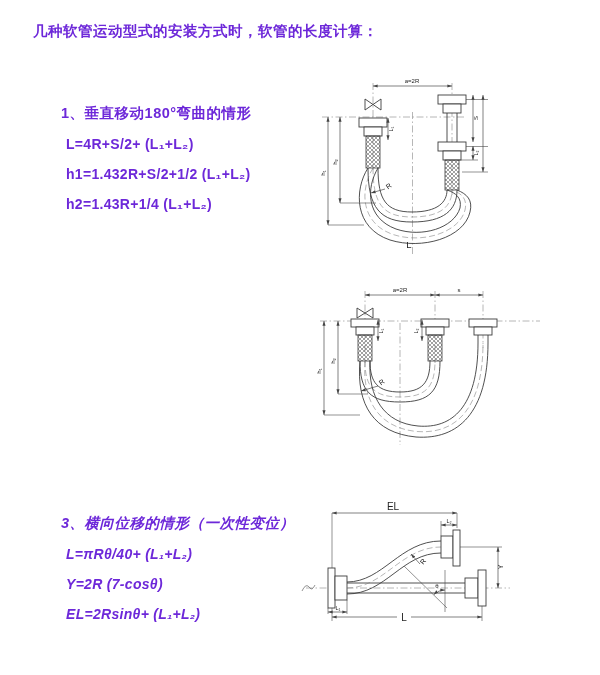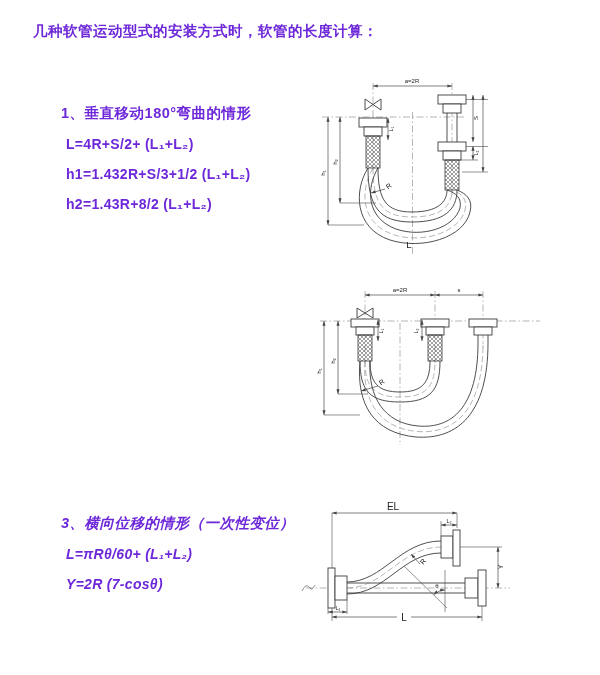--- a/index.html
+++ b/index.html
@@ -24,22 +24,22 @@
 </head>
 <body>
 
 <div class="page">
 
   <div class="title">几种软管运动型式的安装方式时，软管的长度计算：</div>
 
   <div class="block" style="top:104px;">
     <div class="heading">1、垂直移动180°弯曲的情形</div>
     <div class="formula">L=4R+S/2+ (L₁+L₂)</div>
-    <div class="formula">h1=1.432R+S/3+1/2 (L₁+L₂)</div>
-    <div class="formula">h2=1.43R+8/2 (L₁+L₂)</div>
+    <div class="formula">h1=1.432R+S/2+1/2 (L₁+L₂)</div>
+    <div class="formula">h2=1.43R+1/4 (L₁+L₂)</div>
   </div>
 
   <svg class="diag" style="left:312px;top:70px;" width="283" height="192" viewBox="0 0 283 192">
     <defs>
       <marker id="ar1" viewBox="0 0 10 10" refX="9.5" refY="5" markerWidth="7" markerHeight="7" orient="auto-start-reverse">
         <path d="M0,1.8 L9.5,5 L0,8.2 z" fill="#444"></path>
       </marker>
       <pattern id="hb1" width="4" height="4" patternUnits="userSpaceOnUse">
         <path d="M0,0 L4,4 M4,0 L0,4" stroke="#555" stroke-width="0.55"></path>
       </pattern>
@@ -201,22 +201,23 @@
     </g>
 
     <g>
       <path class="dim" d="M66,103 L49,108" marker-end="url(#ar2)"></path>
       <text class="t7" transform="rotate(-35 71 101)" x="71" y="101" text-anchor="middle">R</text>
     </g>
   </svg>
 
   <div class="block" style="top:514px;font-style:italic;">
     <div class="heading">3、横向位移的情形（一次性变位）</div>
-    <div class="formula">L=πRθ/60+ (L₁+L₂)</div>
+    <div class="formula">L=πRθ/40+ (L₁+L₂)</div>
     <div class="formula">Y=2R (7-cosθ)</div>
+    <div class="formula">EL=2Rsinθ+ (L₁+L₂)</div>
   </div>
 
   <svg class="diag" style="left:298px;top:500px;" width="302" height="150" viewBox="0 0 302 150">
     <defs>
       <marker id="ar3" viewBox="0 0 10 10" refX="9.5" refY="5" markerWidth="7" markerHeight="7" orient="auto-start-reverse">
         <path d="M0,1.8 L9.5,5 L0,8.2 z" fill="#444"></path>
       </marker>
     </defs>
 
     <g>

